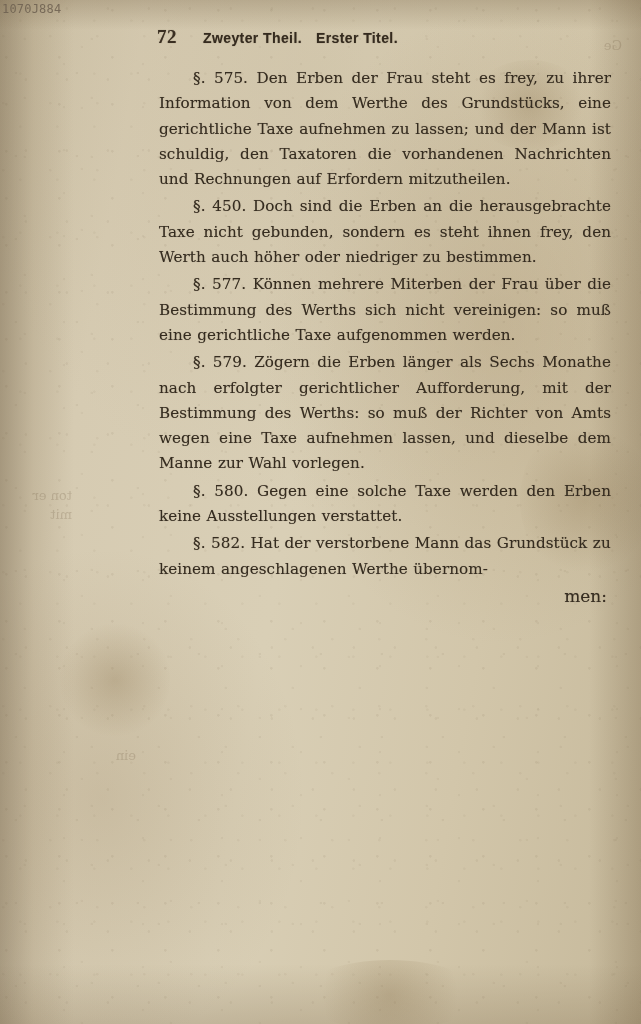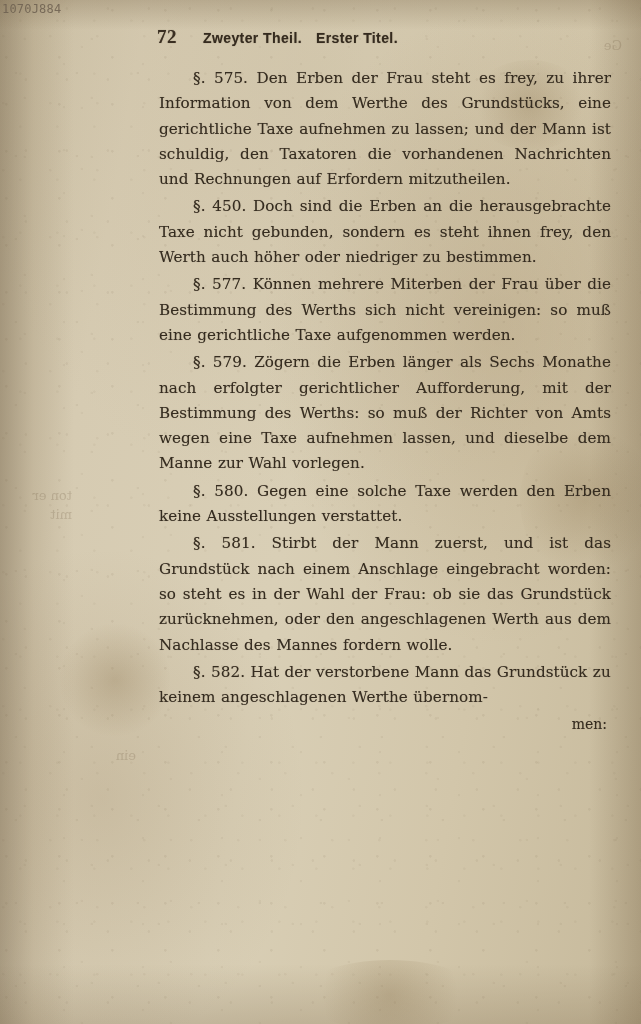--- a/index.html
+++ b/index.html
@@ -132,21 +132,21 @@
     word-spacing: .6px;
     text-shadow: 0 0 .7px rgba(58,46,30,.38);
     -webkit-font-smoothing: antialiased;
   }
   p.para.last {
     text-align: left;
   }
   .closing-line {
     margin: 0;
     font-family: "DejaVu Serif", serif;
-    font-size: 14px;
+    font-size: 17px;
     line-height: 25.3px;
     color: #352c20;
     text-align: right;
     padding-right: 4px;
     text-shadow: 0 0 .7px rgba(58,46,30,.38);
   }
 
   
   .ghost {
     position: absolute;
@@ -202,18 +202,17 @@
       <span class="running-head">
         <span>Zweyter Theil.</span><span class="gap"></span><span>Erster Titel.</span>
       </span>
     </div>
 
     <p class="para">§. 575. Den Erben der Frau steht es frey, zu ihrer Information von dem Werthe des Grundstücks, eine gerichtliche Taxe aufnehmen zu lassen; und der Mann ist schuldig, den Taxatoren die vorhandenen Nachrichten und Rechnungen auf Erfordern mitzutheilen.</p>
     <p class="para">§. 450. Doch sind die Erben an die herausgebrachte Taxe nicht gebunden, sondern es steht ihnen frey, den Werth auch höher oder niedriger zu bestimmen.</p>
     <p class="para">§. 577. Können mehrere Miterben der Frau über die Bestimmung des Werths sich nicht vereinigen: so muß eine gerichtliche Taxe aufgenommen werden.</p>
     <p class="para">§. 579. Zögern die Erben länger als Sechs Monathe nach erfolgter gerichtlicher Aufforderung, mit der Bestimmung des Werths: so muß der Richter von Amts wegen eine Taxe aufnehmen lassen, und dieselbe dem Manne zur Wahl vorlegen.</p>
     <p class="para">§. 580. Gegen eine solche Taxe werden den Erben keine Ausstellungen verstattet.</p>
-    <p class="para">§. 581. Stirbt der Mann zuerst, und ist das Grundstück nach einem Anschlage eingebracht worden: so steht es in der Wahl der Frau: ob sie das Grundstück zurücknehmen, oder den angeschlagenen Werth aus dem Nachlasse des Mannes fordern wolle.</p>
     <p class="para last">§. 582. Hat der verstorbene Mann das Grundstück zu keinem angeschlagenen Werthe übernom-</p>
     <p class="closing-line">men:</p>
 
   </div>
 </div>
 
 </body></html>

